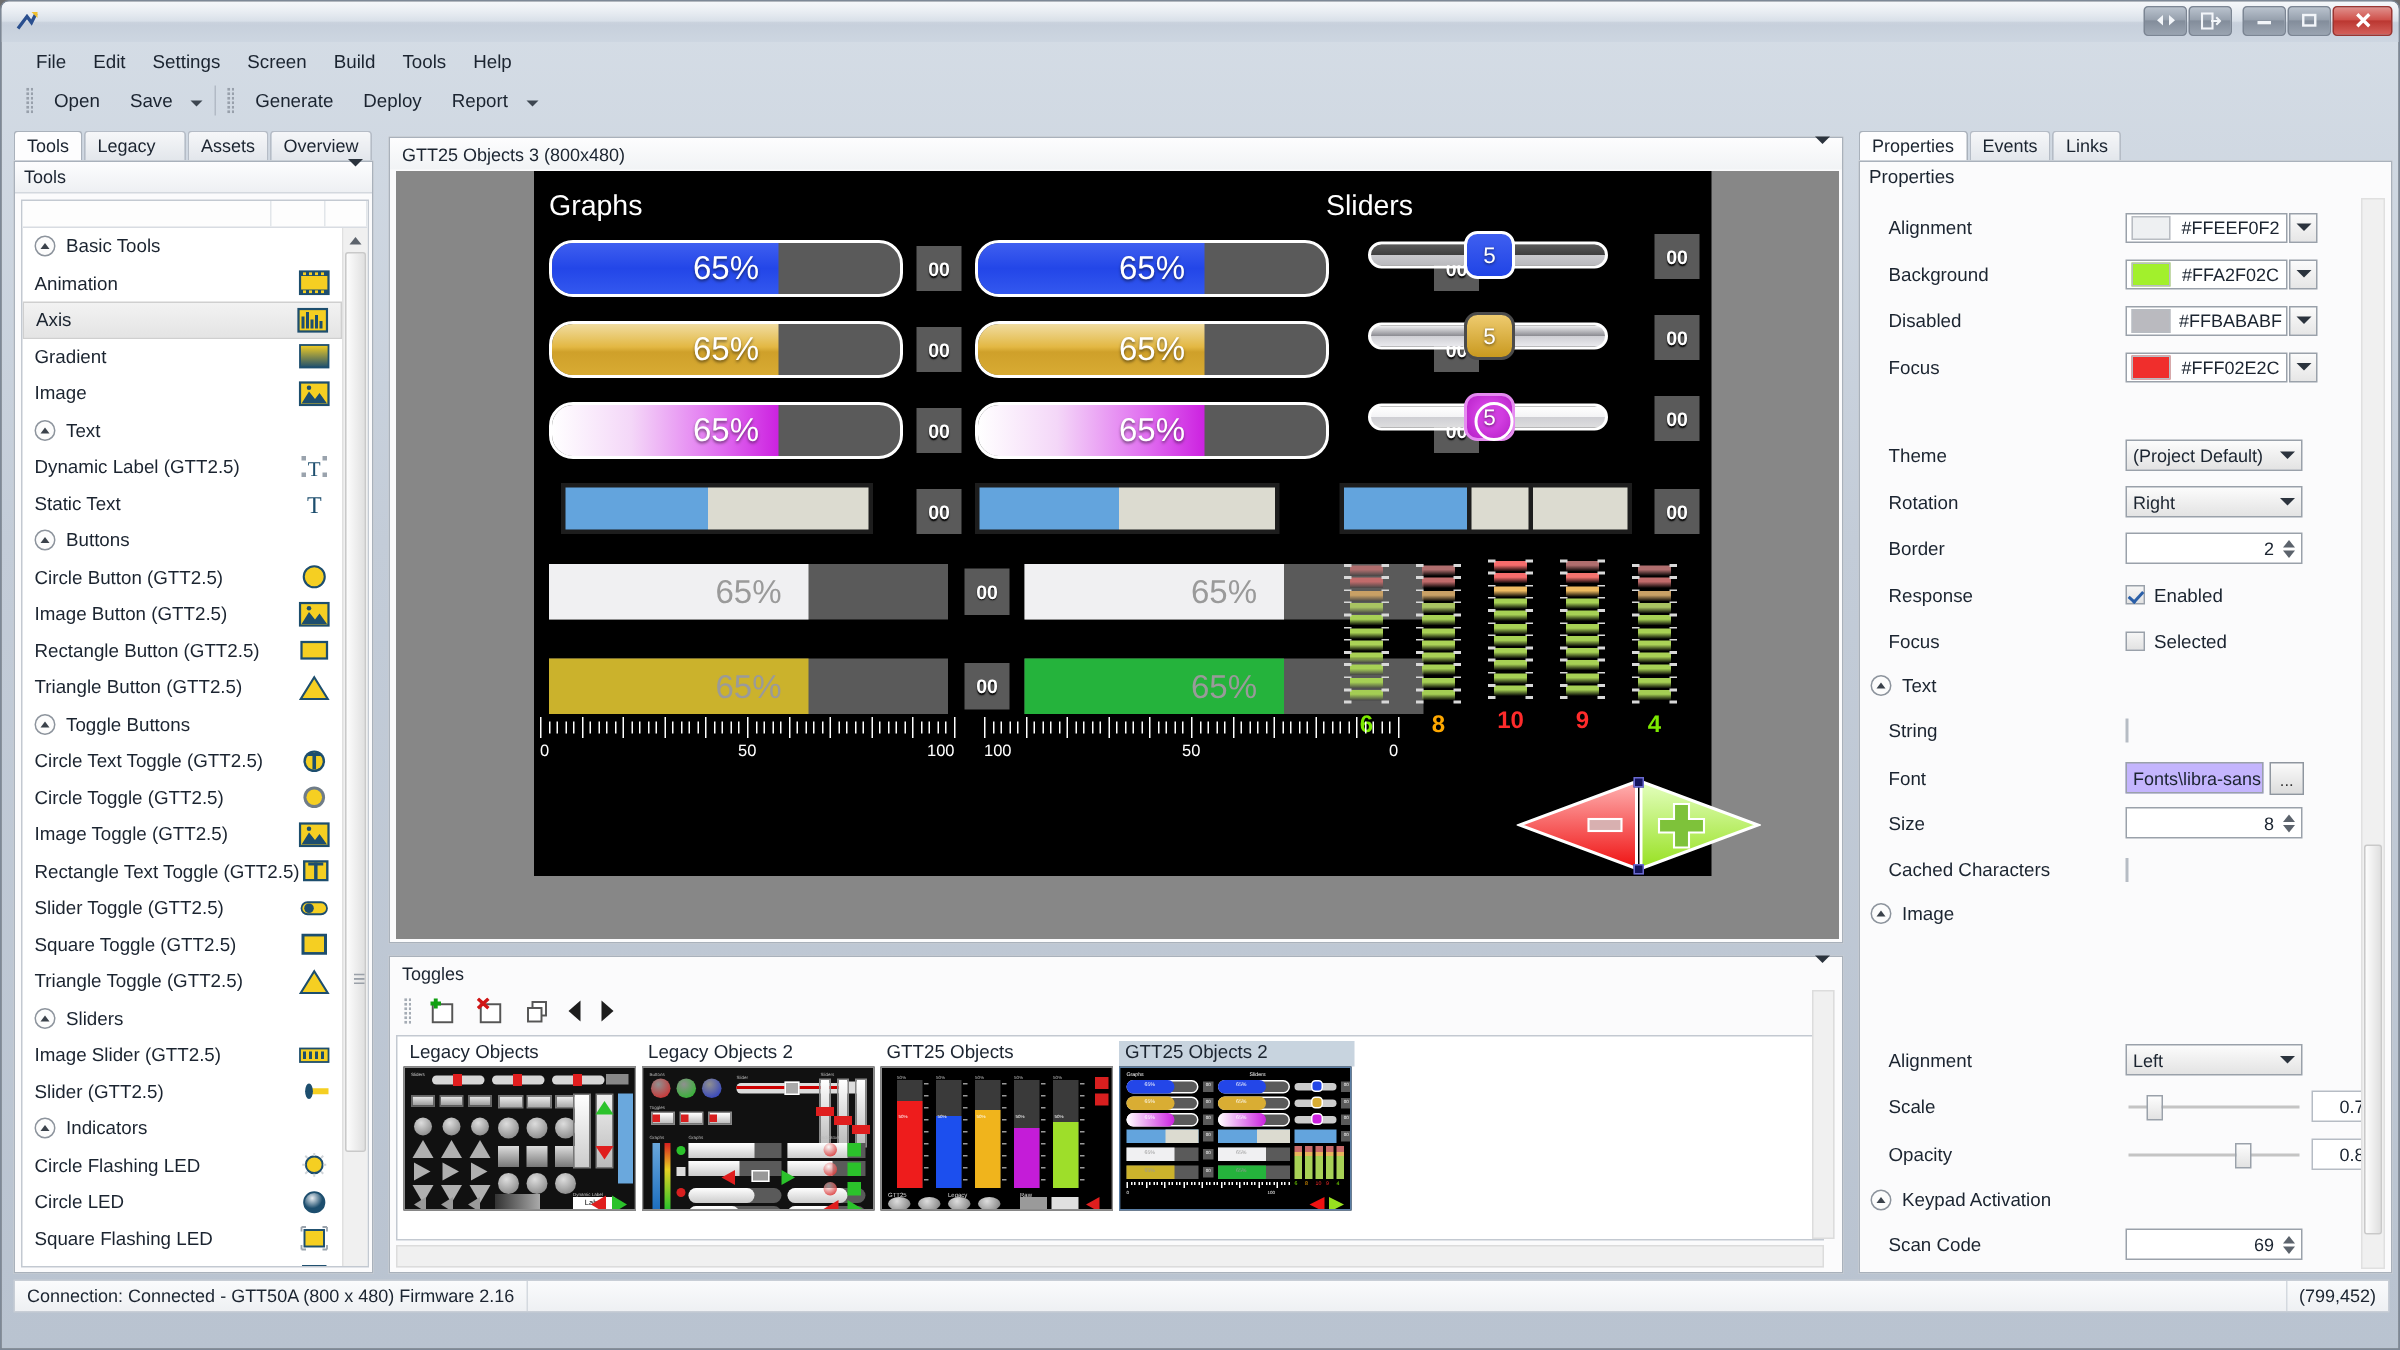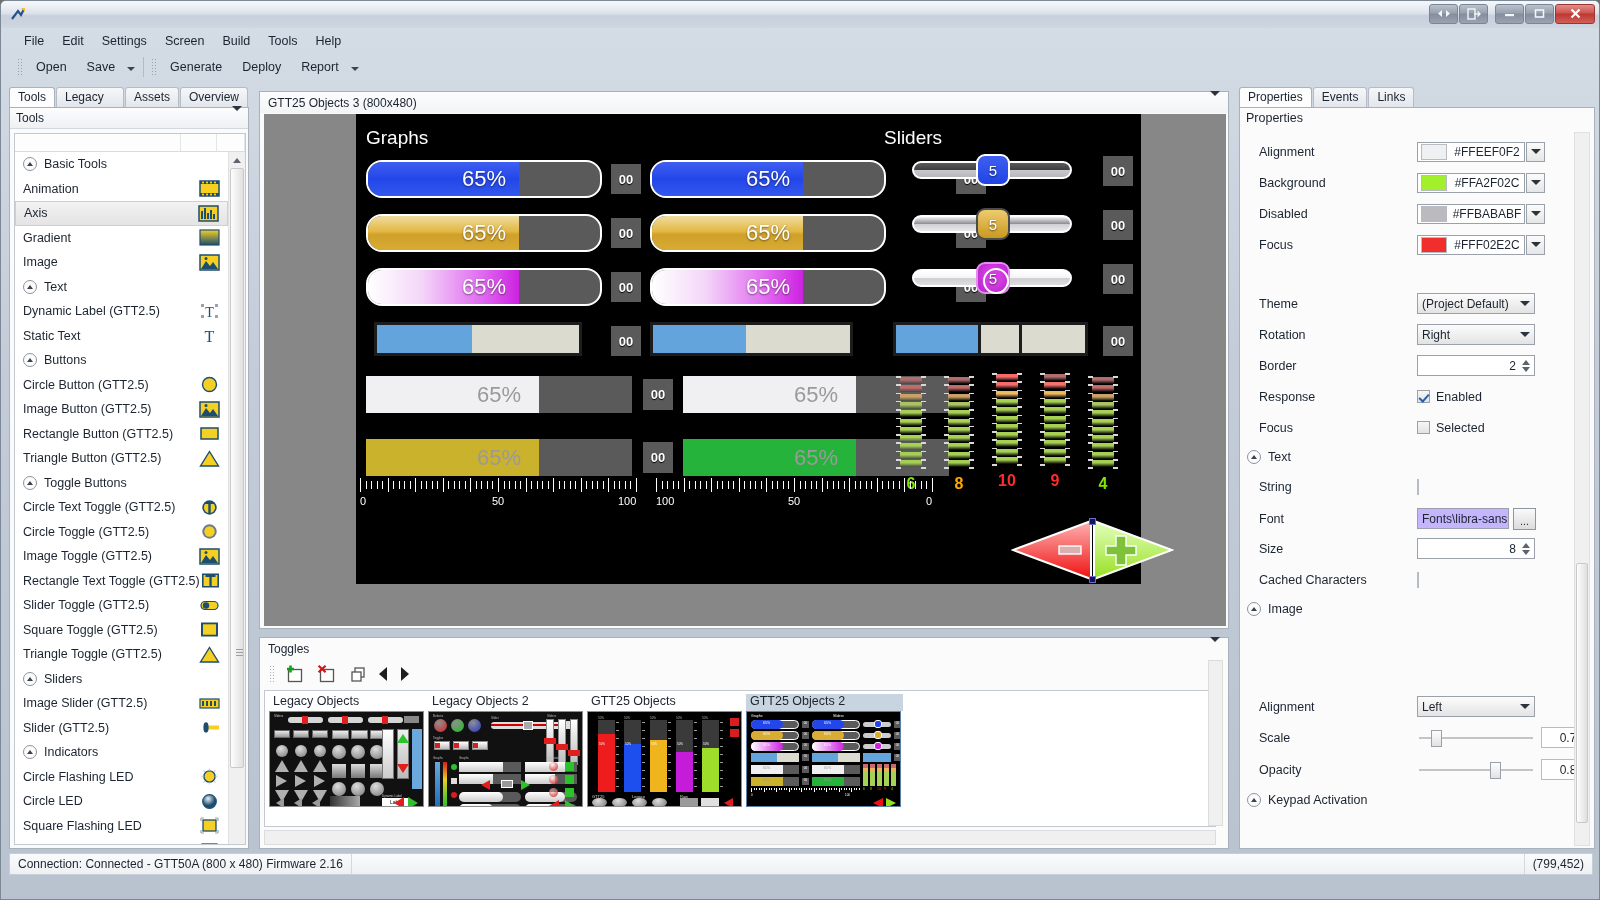--- a/index.html
+++ b/index.html
@@ -1623,20 +1623,32 @@
           <span class="sthumb" style="left:73px"></span>
           </span>
         <span class="valbox">0.80</span>
         </div>
         <div class="prow" style="top: 656px; height: 28px;">
           <span class="grphdr">
        <span class="grp-ic"></span>
        <span>Keypad Activation</span>
           </span>
         </div>
+        <div class="prow" style="top: 684px;">
+          <span class="plabel">Scan Code</span>
+          <span class="pctl">
+        <span class="spin">
+          <span class="sv">69</span>
+          <span class="arrows">
+                <span class="arr-up"></span>
+                <span class="arr-dn"></span>
+              </span>
+            </span>
+          </span>
+        </div>
       </div>
     <div class="pr-vscroll">
       <div class="thumb"></div>
     </div>
   </div>
 
   <div class="statusbar">
     <div class="sb-cell left">Connection: Connected - GTT50A (800 x 480) Firmware 2.16</div>
     <div class="sb-cell right">(799,452)</div>
   </div>

